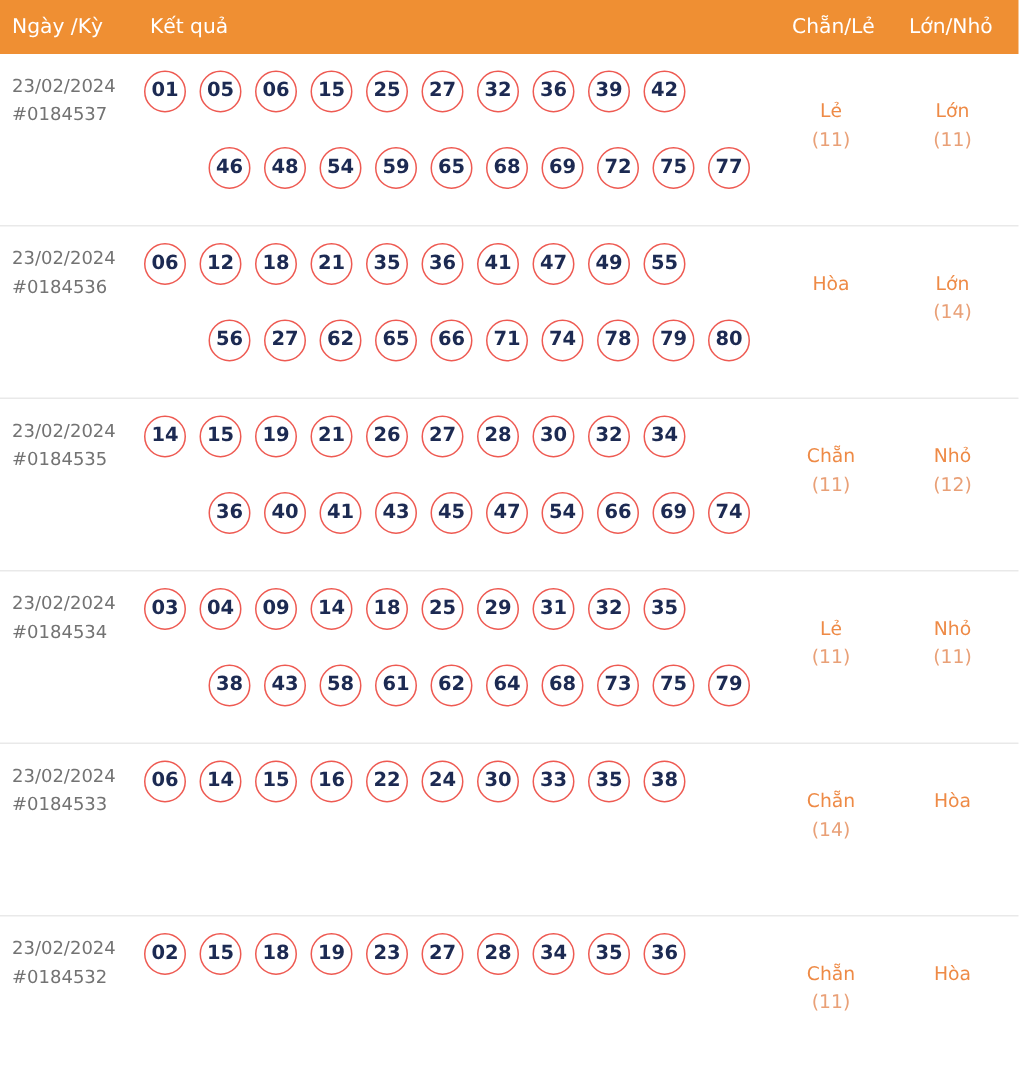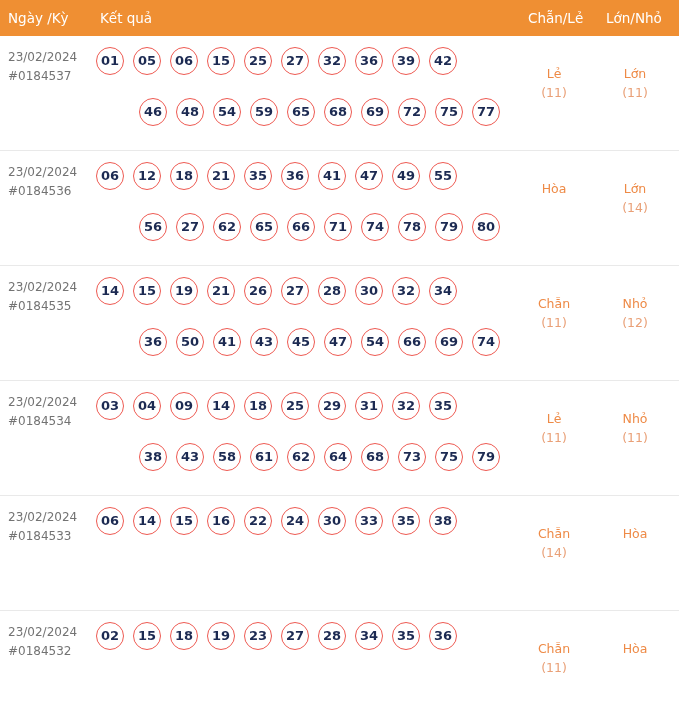--- a/index.html
+++ b/index.html
@@ -133,21 +133,21 @@
           <div class="ball-line"><span class="ball">06</span><span class="ball">12</span><span class="ball">18</span><span class="ball">21</span><span class="ball">35</span><span class="ball">36</span><span class="ball">41</span><span class="ball">47</span><span class="ball">49</span><span class="ball">55</span></div>
           <div class="ball-line"><span class="ball">56</span><span class="ball">27</span><span class="ball">62</span><span class="ball">65</span><span class="ball">66</span><span class="ball">71</span><span class="ball">74</span><span class="ball">78</span><span class="ball">79</span><span class="ball">80</span></div>
         </div>
         <div class="cell-stat cell-oddeven"><span>Hòa</span></div>
         <div class="cell-stat cell-bigsml"><span>Lớn</span><span class="count">(14)</span></div>
       </div>
       <div class="row">
         <div class="cell-date"><span>23/02/2024</span><span class="draw-id">#0184535</span></div>
         <div class="cell-balls">
           <div class="ball-line"><span class="ball">14</span><span class="ball">15</span><span class="ball">19</span><span class="ball">21</span><span class="ball">26</span><span class="ball">27</span><span class="ball">28</span><span class="ball">30</span><span class="ball">32</span><span class="ball">34</span></div>
-          <div class="ball-line"><span class="ball">36</span><span class="ball">50</span><span class="ball">41</span><span class="ball">43</span><span class="ball">45</span><span class="ball">47</span><span class="ball">54</span><span class="ball">66</span><span class="ball">69</span><span class="ball">74</span></div>
+          <div class="ball-line"><span class="ball">36</span><span class="ball">40</span><span class="ball">41</span><span class="ball">43</span><span class="ball">45</span><span class="ball">47</span><span class="ball">54</span><span class="ball">66</span><span class="ball">69</span><span class="ball">74</span></div>
         </div>
         <div class="cell-stat cell-oddeven"><span>Chẵn</span><span class="count">(11)</span></div>
         <div class="cell-stat cell-bigsml"><span>Nhỏ</span><span class="count">(12)</span></div>
       </div>
       <div class="row">
         <div class="cell-date"><span>23/02/2024</span><span class="draw-id">#0184534</span></div>
         <div class="cell-balls">
           <div class="ball-line"><span class="ball">03</span><span class="ball">04</span><span class="ball">09</span><span class="ball">14</span><span class="ball">18</span><span class="ball">25</span><span class="ball">29</span><span class="ball">31</span><span class="ball">32</span><span class="ball">35</span></div>
           <div class="ball-line"><span class="ball">38</span><span class="ball">43</span><span class="ball">58</span><span class="ball">61</span><span class="ball">62</span><span class="ball">64</span><span class="ball">68</span><span class="ball">73</span><span class="ball">75</span><span class="ball">79</span></div>
         </div>

